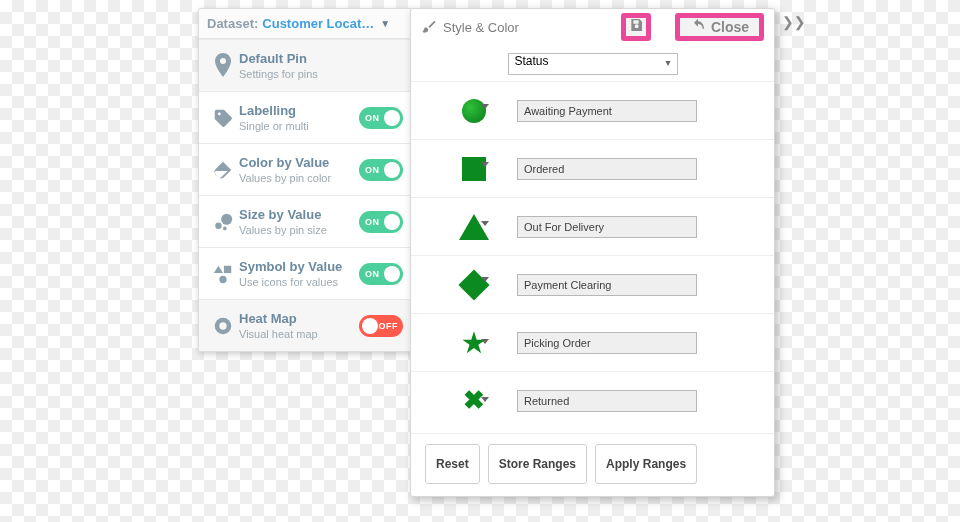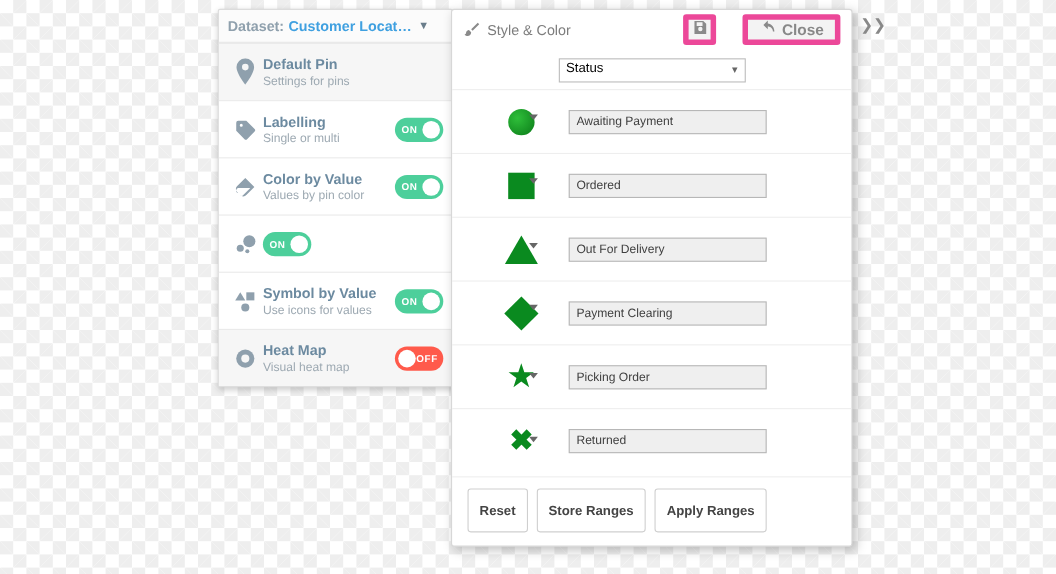--- a/index.html
+++ b/index.html
@@ -206,20 +206,24 @@
   </div>
 
   <div class="menu-item white">
     <span class="menu-icon">
       <svg width="22" height="22" viewBox="0 0 24 24">
           <circle fill="#8fa0ad" cx="16" cy="9" r="6"></circle>
           <circle fill="#8fa0ad" cx="7" cy="16" r="3.5"></circle>
           <circle fill="#8fa0ad" cx="14" cy="19" r="2"></circle>
         </svg>
     </span>
+    <div class="menu-text">
+      <div class="menu-title">Size by Value</div>
+      <div class="menu-sub">Values by pin size</div>
+    </div>
     <div class="toggle on">
       <span class="tlabel">ON</span>
       <span class="knob"></span>
     </div>
   </div>
 
   <div class="menu-item white">
     <span class="menu-icon">
       <svg width="22" height="22" viewBox="0 0 24 24">
           <polygon fill="#8fa0ad" points="7,3 12,11 2,11"></polygon>

